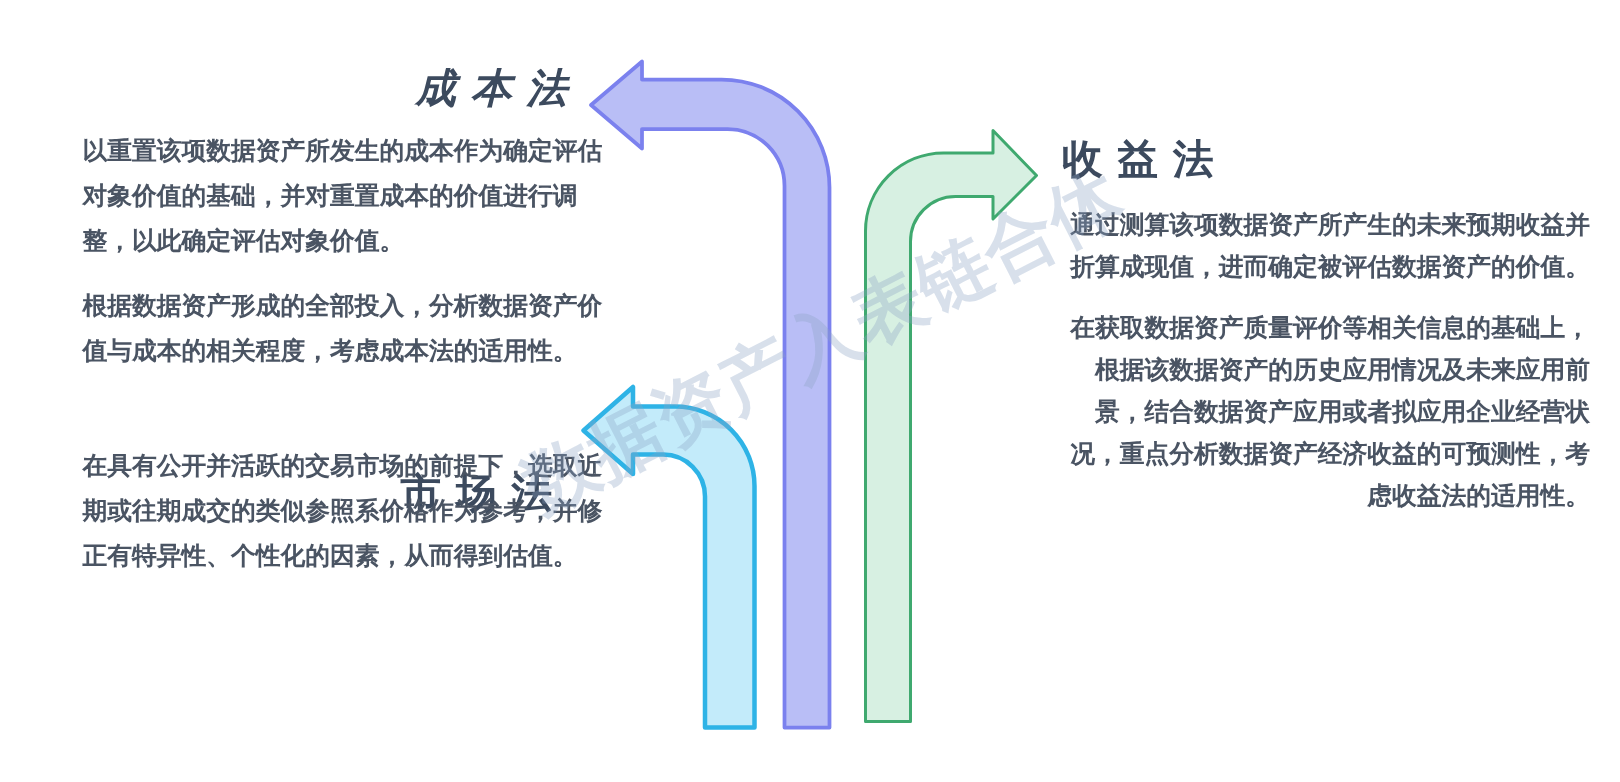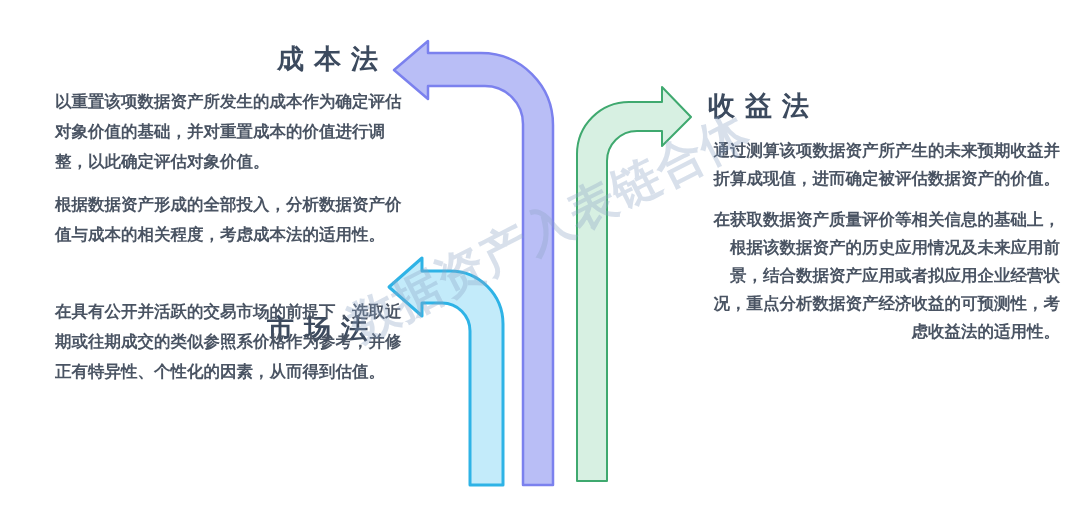--- a/index.html
+++ b/index.html
@@ -23,21 +23,21 @@
     position: absolute;
     z-index: 2;
     margin: 0;
     font-size: 27px;
     font-weight: bold;
     letter-spacing: 10px;
     color: var(--title-color, #3c4a5e);
     white-space: nowrap;
     line-height: 1.15;
   }
-  #cost-title   { top: 44px;  right: 692px; }
+  #cost-title   { top: 44px;  right: 692px; font-style: italic; }
   #market-title { top: 270px; right: 702px; margin-top: 44px; }
   #income-title { top: 91px;  left: 708px;  }
 
   .method-body {
     position: absolute;
     z-index: 2;
     color: var(--body-color, #4a5463);
     font-size: 16.5px;
   }
   .method-body p { margin: 0 0 13px 0; font-weight: bold; }

